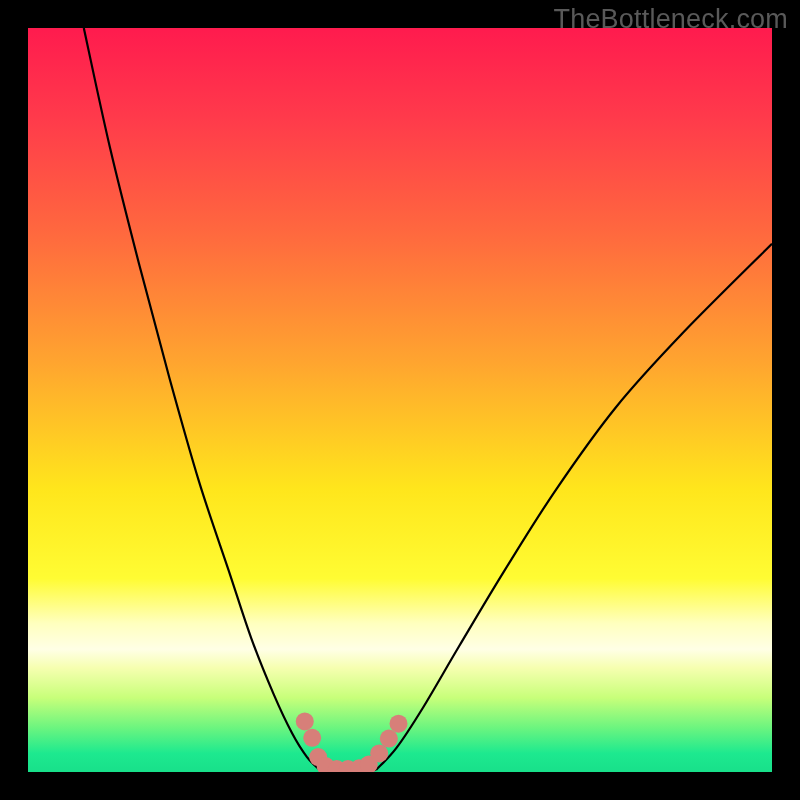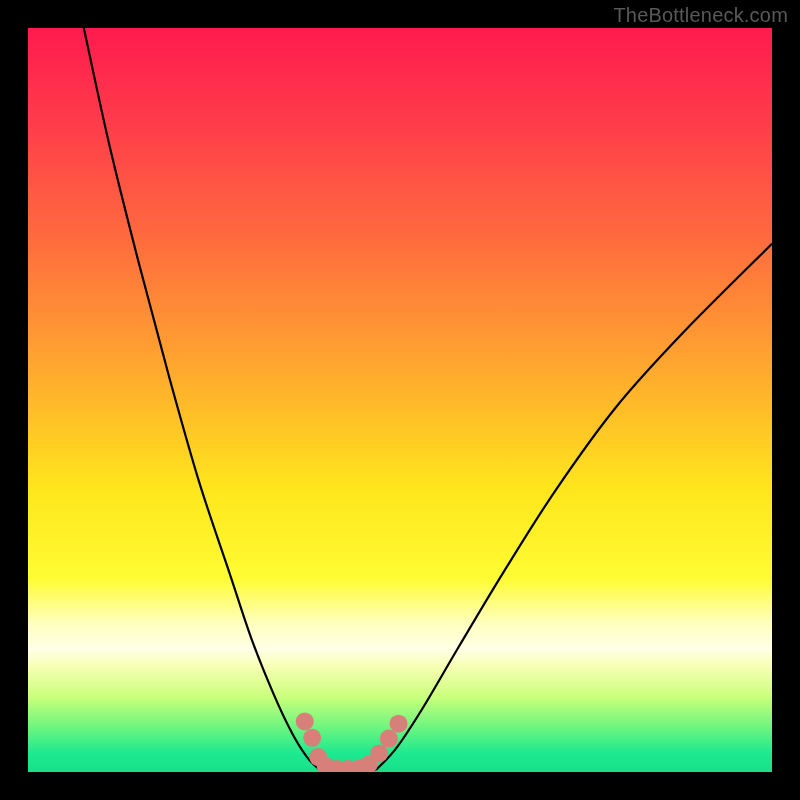--- a/index.html
+++ b/index.html
@@ -24,21 +24,21 @@
     left: 0;
     top: 0;
     width: 100%;
     height: 100%;
   }
   .watermark {
     position: absolute;
     top: 4px;
     right: 12px;
     color: #595959;
-    font-size: 20px;
+    font-size: 27px;
     letter-spacing: 0.2px;
   }
   svg.curves {
     position: absolute;
     left: 0;
     top: 0;
     width: 100%;
     height: 100%;
     overflow: visible;
   }

